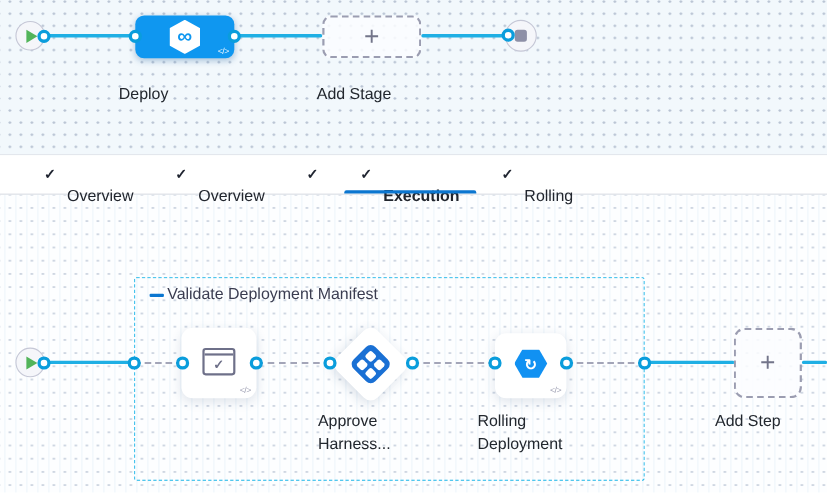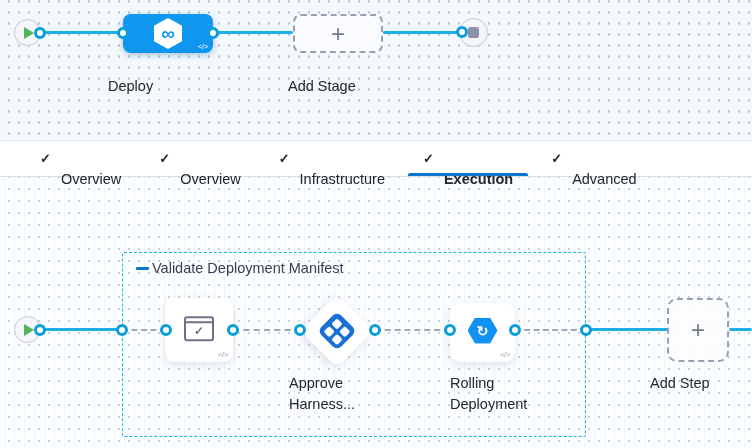--- a/index.html
+++ b/index.html
@@ -133,29 +133,28 @@
     <div class="tab">
       <span class="check">✓</span>
       <span class="tab-label">Overview</span>
     </div>
     <div class="tab">
       <span class="check">✓</span>
       <span class="tab-label">Overview</span>
     </div>
     <div class="tab">
       <span class="check">✓</span>
-      <span class="tab-label">Infrastructure</span>
     </div>
     <div class="tab active">
       <span class="check">✓</span>
       <span class="tab-label">Execution</span>
     </div>
     <div class="tab">
       <span class="check">✓</span>
-      <span class="tab-label">Advanced</span>
+      <span class="tab-label">Rolling</span>
     </div>
   </div>
 
   <div class="exec-canvas">
     <div class="group-box"></div>
     <div class="group-title">
       <div class="dash"></div>
       <div class="txt">Validate Deployment Manifest</div>
     </div>
 
@@ -186,21 +185,21 @@
           <span></span>
           <span></span>
       </div>
     </div>
     <div class="node-label" style="left:289px; top:197px; width:97px;">Approve Harness...</div>
 
     <div class="step-node" style="left:450px; top:127px; width:65px; height:59px;">
       <div class="hex-flat">↻</div>
       <div class="code-badge gray">&lt;/&gt;</div>
     </div>
-    <div class="node-label" style="left:434px; top:197px; width:97px;padding-left:16px;">Rolling Deployment</div>
+    <div class="node-label" style="left:434px; top:197px; width:97px;">Rolling Deployment</div>
 
     <div class="dashed-node" style="left:667px; top:122px; width:62px; height:64px; border-radius:10px;">
       <span>+</span>
     </div>
     <div class="node-label" style="left:650px; top:197px; width:96px;">Add Step</div>
 
     <div class="ring" style="left:34px; top:148px;"></div>
     <div class="ring" style="left:116px; top:148px;"></div>
     <div class="ring" style="left:160px; top:148px;"></div>
     <div class="ring" style="left:227px; top:148px;"></div>

